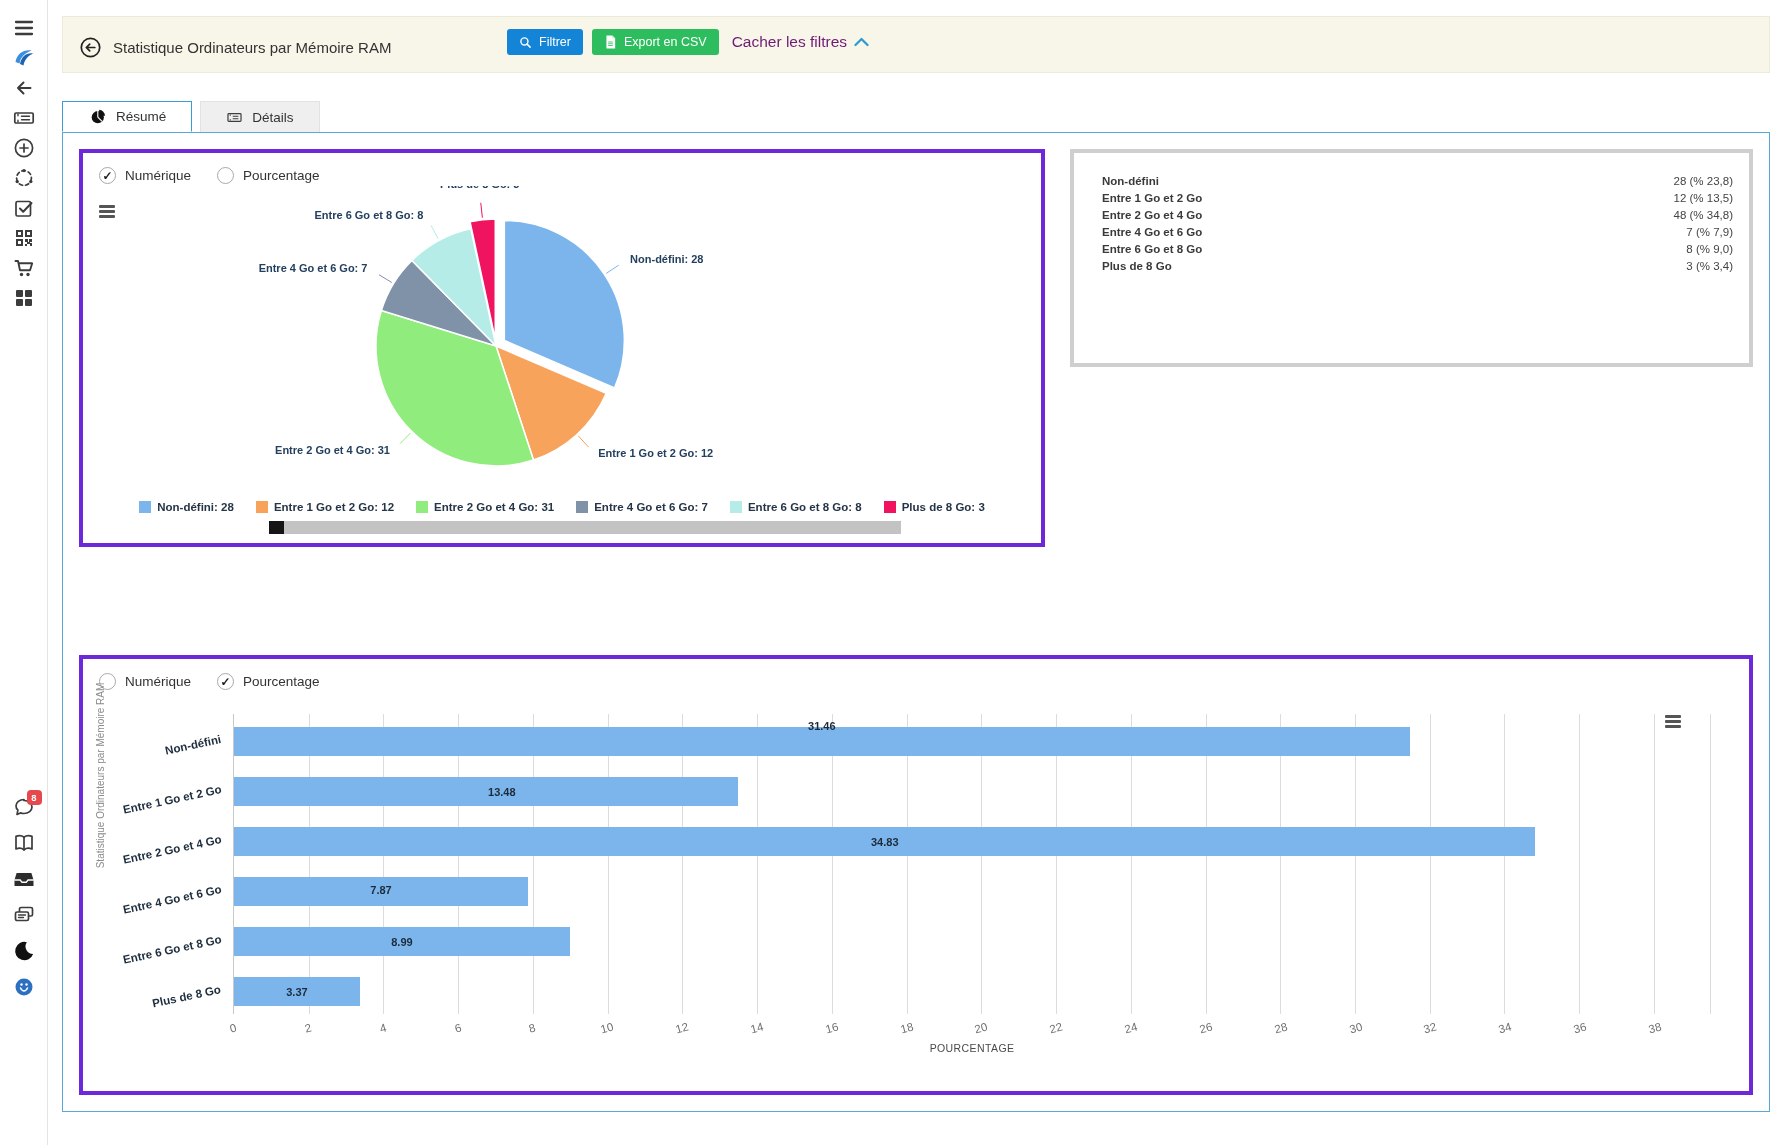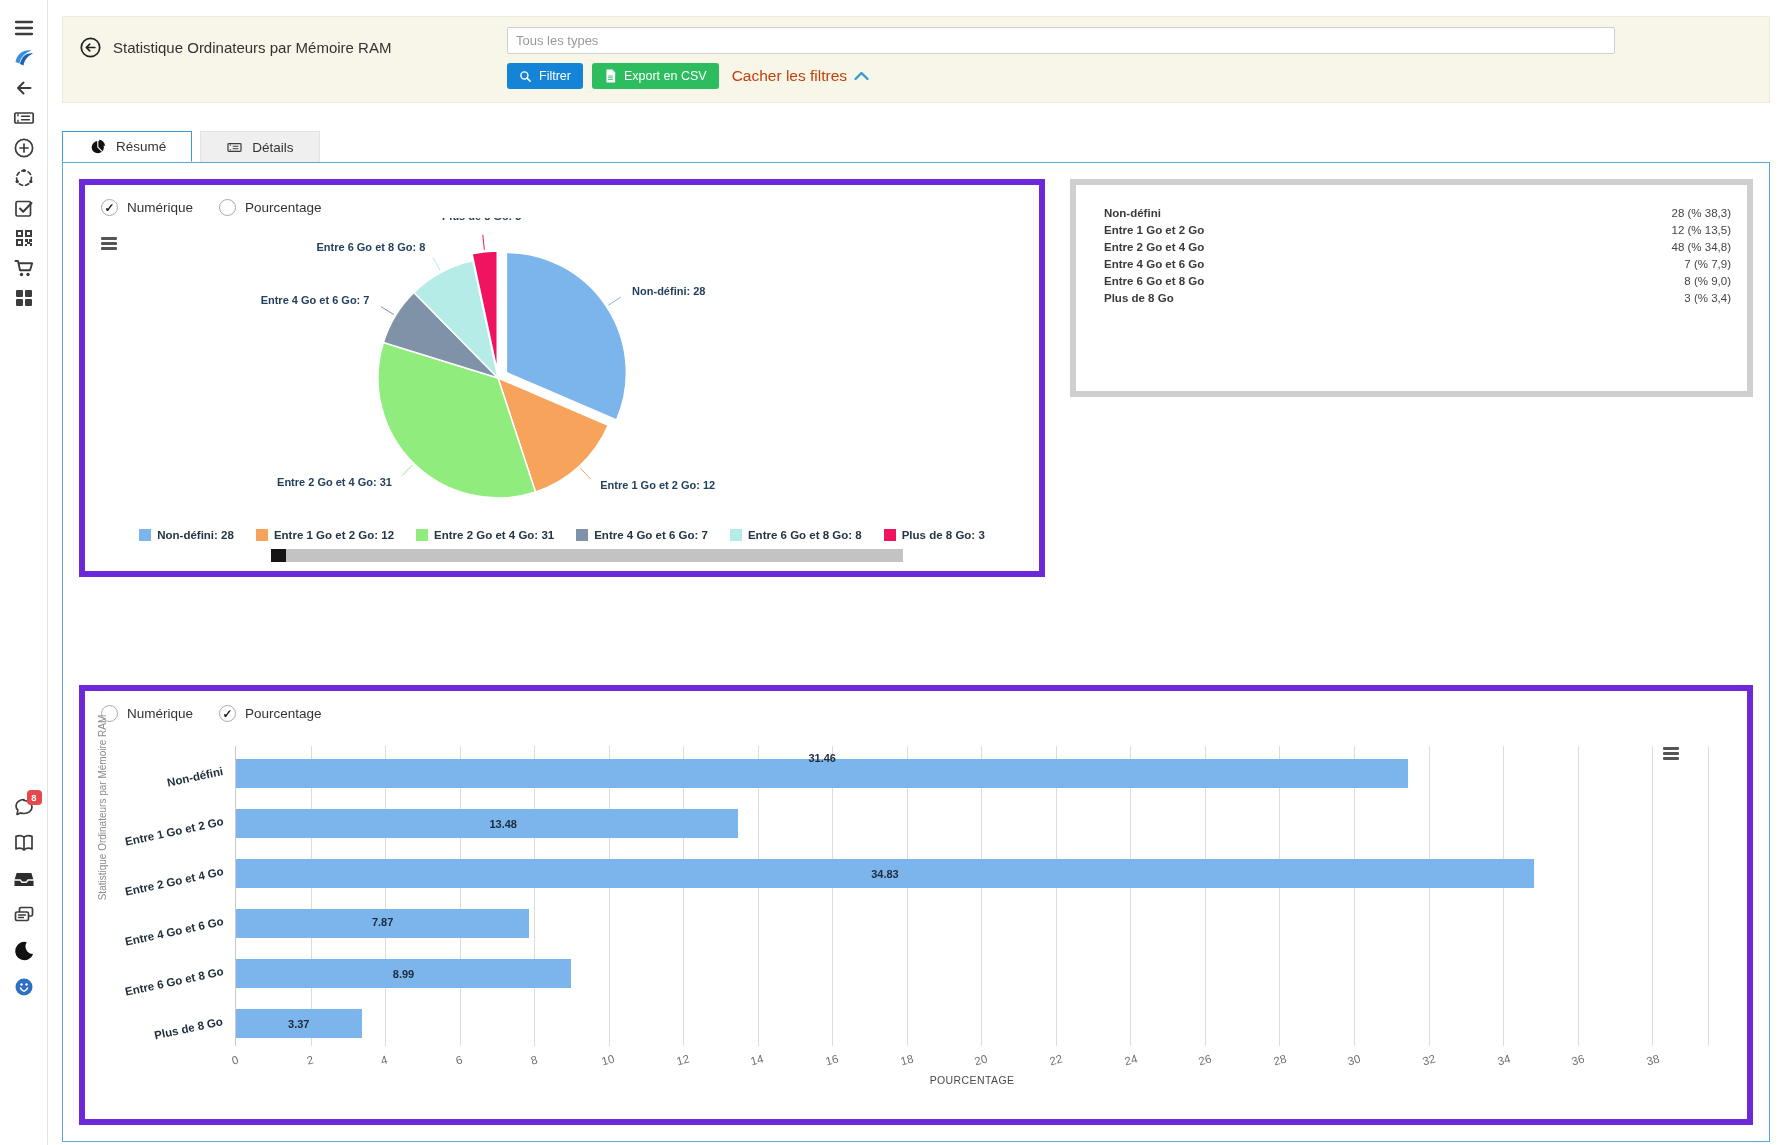--- a/index.html
+++ b/index.html
@@ -42,33 +42,33 @@
   .type-input {
     width:1108px; height:27px; font-size:13px; font-family:inherit;
     border:1px solid #cfcfcf; border-radius:2px; padding:0 8px; color:#333;
   }
   .type-input::placeholder { color:#9a9a9a; }
   .buttons-row { display:flex; align-items:center; gap:9px; margin-top:2px; }
   .btn { height:26px; border:none; border-radius:3px; color:#fff; font-size:12.5px;
     font-family:inherit; display:flex; align-items:center; gap:7px; padding:0 12px; cursor:pointer; }
   .btn-filter { background:#1484d7; }
   .btn-export { background:#2dbd5f; }
-  .hide-filters { color:#c2410c; font-size:15.5px; display:flex; align-items:center; gap:7px;
+  .hide-filters { color:#701a75; font-size:15.5px; display:flex; align-items:center; gap:7px;
     cursor:pointer; margin-left:4px; text-decoration:none; }
   
   .tabs { margin:28px 18px 0 14px; display:flex; gap:8px; position:relative; z-index:2; }
   .tab { height:31px; padding:0 25px; display:flex; align-items:center; gap:9px;
     font-size:13.5px; color:#333; cursor:pointer; }
   .tab.active { background:#fff; border:1px solid #3d9bd5; border-bottom:1px solid #fff; margin-bottom:-1px;padding-left:27px; }
   .tab.inactive { background:#efefef; border:1px solid #e2e2e2; border-bottom:none; }
   .tab svg { width:17px; height:17px; }
   
   .container { margin:0 18px 12px 14px; border:1px solid #58a8da; background:#fff; padding:16px; }
   .top-row { display:flex; align-items:flex-start; }
-  .card { border:6px solid #6d28d9; background:#fff; position:relative; }
+  .card { border:4px solid #6d28d9; background:#fff; position:relative; }
   .pie-card  { width:966px; height:398px; padding-top:14px; }
   .memory-card { width:683px; margin-left:auto; height:218px; padding:10px 16px 14px; border-color:#cfcfcf; }
   .bar-card  { width:100%; height:440px; margin-top:108px; padding-top:14px; }
   
   .radio-row { display:flex; gap:26px; padding-left:16px; align-items:center; }
   .radio { display:flex; align-items:center; gap:9px; font-size:13.5px; color:#333; cursor:pointer; }
   .radio-circle { width:17px; height:17px; border:1px solid #a9a9a9; border-radius:50%;
     background:#fff; display:flex; align-items:center; justify-content:center;
     font-size:12px; font-weight:bold; color:#1d1d1d; }
   .radio-circle.checked::before { content:"\2713"; }
@@ -239,21 +239,20 @@
 
   <div class="filters">
     <div class="filters-left">
       <svg class="back-btn" viewBox="0 0 24 24">
         <circle cx="12" cy="12" r="9.6" fill="none" stroke="#222" stroke-width="1.8"></circle>
         <path d="M16.5 12H8M11.2 8.4 7.6 12l3.6 3.6" fill="none" stroke="#222" stroke-width="1.8" stroke-linecap="round" stroke-linejoin="round"></path>
       </svg>
       <span class="page-title">Statistique Ordinateurs par Mémoire RAM</span>
     </div>
     <div class="filters-right">
-      <input class="type-input" type="text" placeholder="Tous les types" style="">
       <div class="buttons-row">
         <button class="btn btn-filter">
           <svg width="13" height="13" viewBox="0 0 24 24">
             <circle cx="10" cy="10" r="6.5" fill="none" stroke="#fff" stroke-width="2.6"></circle>
             <path d="m15 15 5.5 5.5" stroke="#fff" stroke-width="2.8" stroke-linecap="round"></path>
           </svg>
           <span>Filtrer</span>
         </button>
         <button class="btn btn-export">
           <svg width="13" height="14" viewBox="0 0 20 24">
@@ -360,21 +359,21 @@
           </div>
         <div class="pie-scrollbar">
           <div class="pie-scroll-handle"></div>
         </div>
       </div>
 
       <div class="card memory-card">
         <div id="mem-rows" class="mem-rows">
             <div class="mem-row">
               <span class="mem-label">Non-défini</span>
-              <span class="mem-value">28 (% 38,3)</span>
+              <span class="mem-value">28 (% 23,8)</span>
             </div>
             <div class="mem-row">
               <span class="mem-label">Entre 1 Go et 2 Go</span>
               <span class="mem-value">12 (% 13,5)</span>
             </div>
             <div class="mem-row">
               <span class="mem-label">Entre 2 Go et 4 Go</span>
               <span class="mem-value">48 (% 34,8)</span>
             </div>
             <div class="mem-row">

